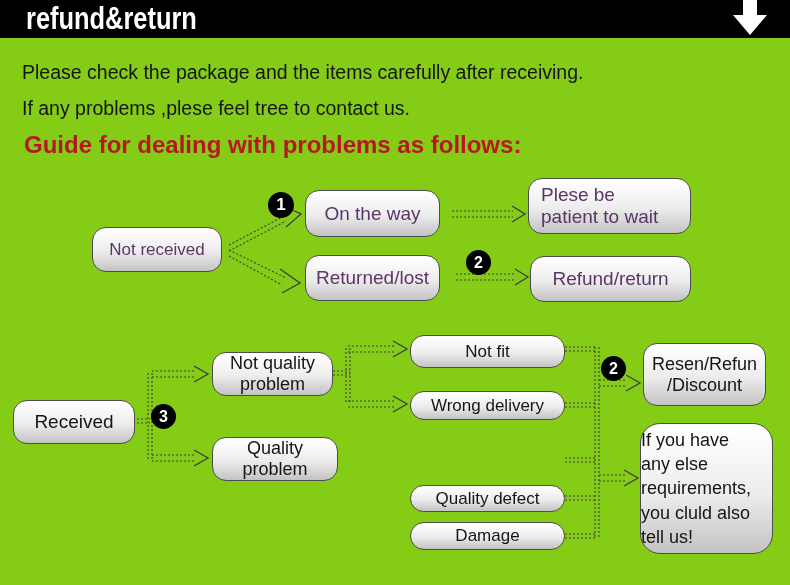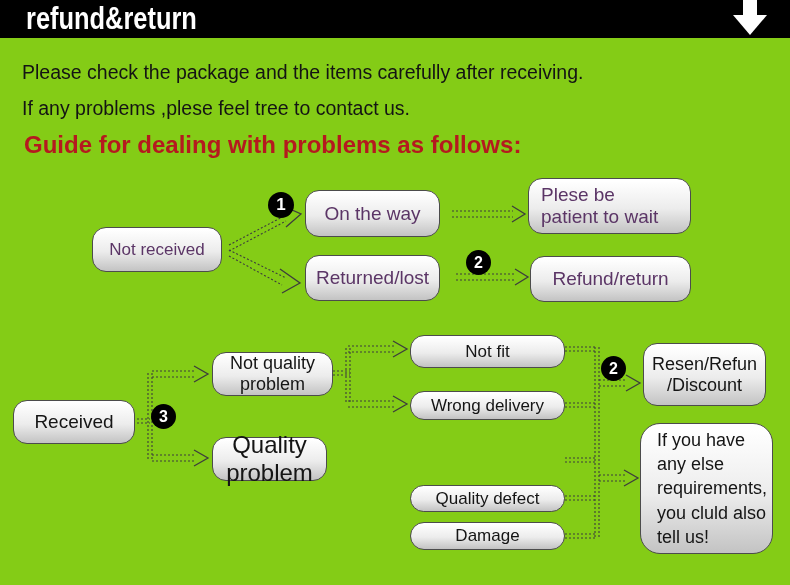--- a/index.html
+++ b/index.html
@@ -32,29 +32,29 @@
 
   #nb-not-received{left:92px;top:227px;width:130px;height:45px;font-size:17px;}
   #nb-on-the-way{left:305px;top:190px;width:135px;height:47px;font-size:19px;}
   #nb-returned-lost{left:305px;top:255px;width:135px;height:46px;font-size:19px;}
   #nb-patient{left:528px;top:178px;width:163px;height:56px;font-size:19px;
               justify-content:flex-start;text-align:left;padding-left:12px;}
   #nb-refund-return{left:530px;top:256px;width:161px;height:46px;font-size:19px;}
 
   #nb-received{left:13px;top:400px;width:122px;height:44px;font-size:19px;}
   #nb-not-quality{left:212px;top:352px;width:121px;height:44px;font-size:18px;}
-  #nb-quality{left:212px;top:437px;width:115px;height:44px;font-size:24px;}
+  #nb-quality{left:212px;top:437px;width:126px;height:44px;font-size:18px;}
   #nb-not-fit{left:410px;top:335px;width:155px;height:33px;font-size:17px;}
   #nb-wrong{left:410px;top:391px;width:155px;height:29px;font-size:17px;}
   #nb-color{left:410px;top:447px;width:155px;height:27px;font-size:17px;}
   #nb-defect{left:410px;top:485px;width:155px;height:27px;font-size:17px;}
   #nb-damage{left:410px;top:522px;width:155px;height:28px;font-size:17px;}
   #nb-resen{left:643px;top:343px;width:123px;height:63px;font-size:18px;}
   #nb-ifyou{left:640px;top:423px;width:133px;height:131px;font-size:18px;border-radius:20px;
-            justify-content:flex-start;text-align:left;padding-left:16px;line-height:1.35;}
+            justify-content:flex-start;text-align:left;padding-left:0;line-height:1.35;}
 
   
   .badge{position:absolute;background:#000;color:#fff;border-radius:50%;
          display:flex;align-items:center;justify-content:center;font-weight:bold;}
   #badge1{left:268px;top:192px;width:26px;height:26px;font-size:17px;}
   #badge2a{left:466px;top:250px;width:25px;height:25px;font-size:16px;}
   #badge3{left:151px;top:404px;width:25px;height:25px;font-size:16px;}
   #badge2b{left:601px;top:356px;width:25px;height:25px;font-size:16px;}
 
   .connectors{position:absolute;left:0;top:0;pointer-events:none;}

